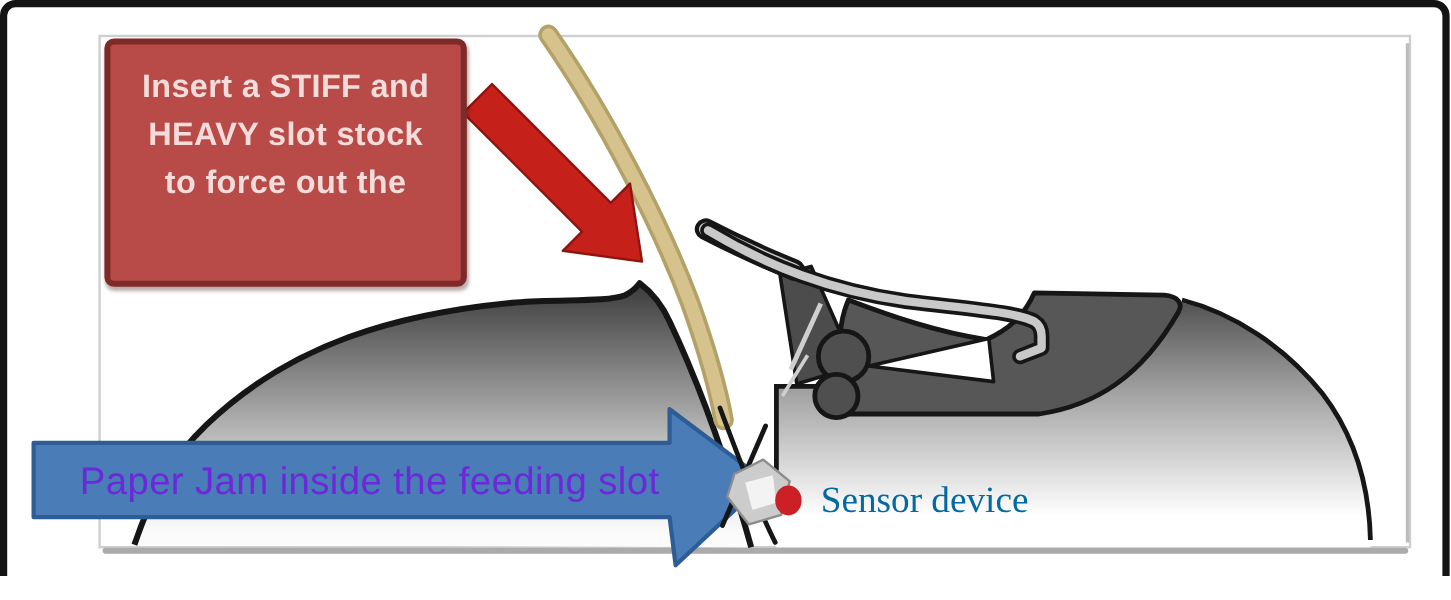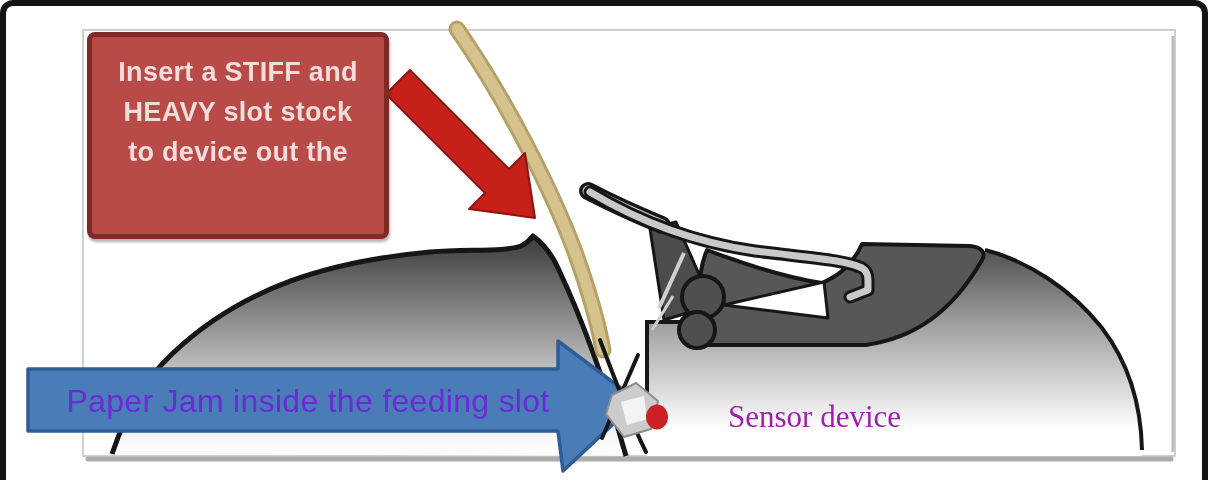--- a/index.html
+++ b/index.html
@@ -22,21 +22,21 @@
   }
   
   .jam-label{
     left:48px;top:383px;width:520px;text-align:center;
     font-size:32px;font-weight:400;color:#6d28d9;letter-spacing:.3px;
     white-space:nowrap;
   }
   
   .sensor-label{
     left:684px;top:399px;font-family:"Liberation Serif",serif;
-    font-size:31px;color:#a21caf;white-space:nowrap;margin-left:44px;
+    font-size:31px;color:#0369a1;white-space:nowrap;
   }
 </style>
 </head>
 <body>
 
 <div id="stage">
 
   <svg width="1209" height="500" viewBox="0 0 1209 500">
 
     <defs>
@@ -105,20 +105,20 @@
 
     <ellipse cx="657" cy="417" rx="11" ry="12.5" fill="#cb2026"></ellipse>
 
     <rect x="3" y="3" width="1202" height="490" rx="10" fill="none" stroke="#141414" stroke-width="6"></rect>
     <path d="M 14 491 H 1196" stroke="#141414" stroke-width="10" stroke-linecap="round" fill="none"></path>
   </svg>
 
   <div class="overlay callout">
     <span class="line">Insert a STIFF and</span>
     <span class="line">HEAVY slot stock</span>
-    <span class="line">to device out the</span>
+    <span class="line">to force out the</span>
   </div>
 
   <div class="overlay jam-label">Paper Jam inside the feeding slot</div>
 
   <div class="overlay sensor-label">Sensor device</div>
 
 </div>
 
 </body></html>

